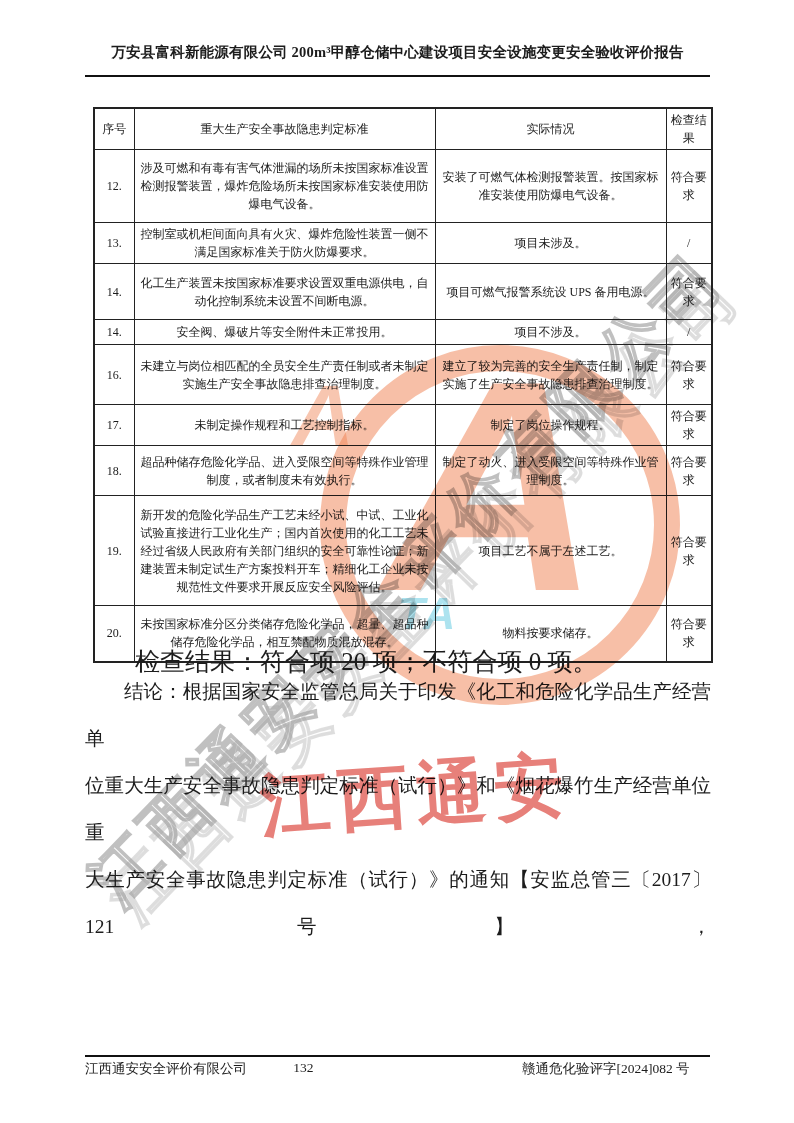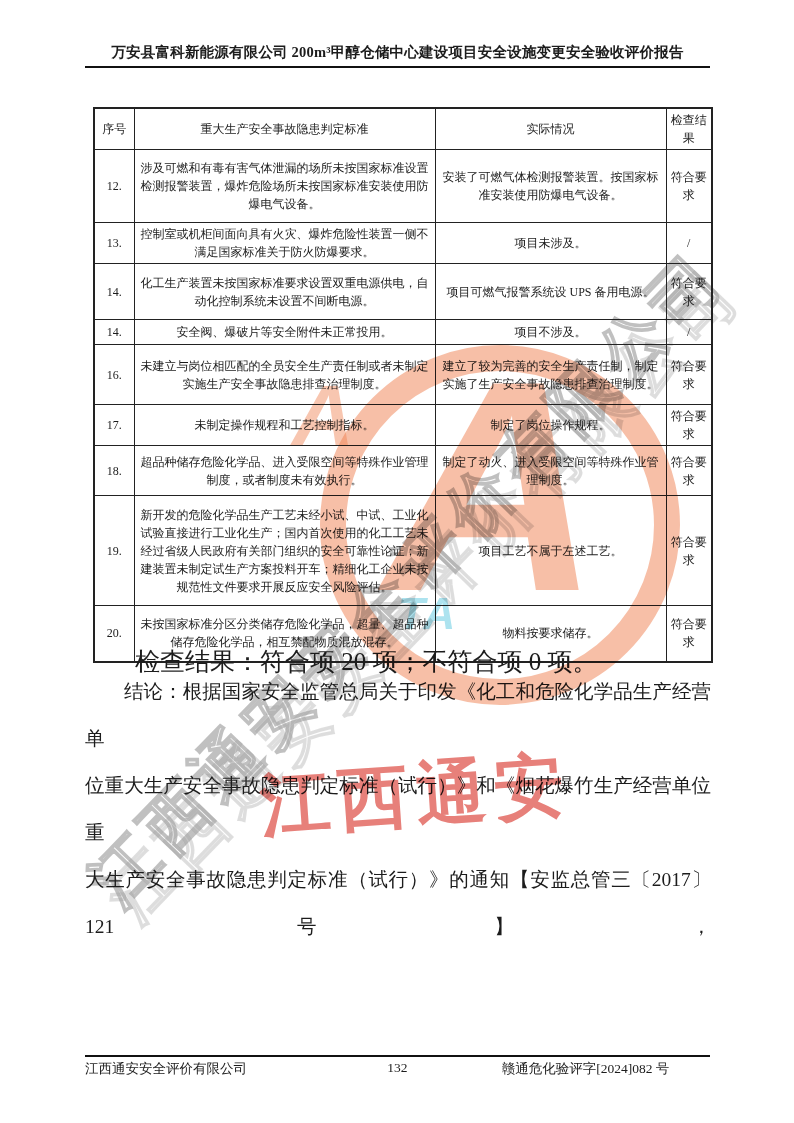--- a/index.html
+++ b/index.html
@@ -10,21 +10,21 @@
     background:#ffffff;
     overflow:hidden;
     font-family:"Liberation Serif","DejaVu Serif",serif;
     color:#1c1c1c;
   }
   
   .doc-header{
     position:absolute;top:42px;left:85px;width:625px;
     text-align:center;font-size:14.5px;font-weight:700;
     letter-spacing:.2px;line-height:20px;
-    padding-bottom:4px;border-bottom:2px solid #111;
+    padding-bottom:13px;border-bottom:2px solid #111;
     z-index:1;
   }
   
   table.judge{
     position:absolute;top:107px;left:93px;width:618px;
     border-collapse:collapse;table-layout:fixed;
     font-size:12px;line-height:18px;z-index:1;
   }
   table.judge col.c-no{width:40px}
   table.judge col.c-crit{width:301px}
@@ -60,22 +60,22 @@
   .conclusion .cl.just{text-align:justify;text-align-last:justify;white-space:normal;}
   .conclusion .cl.first{text-indent:2em;}
   
   .page-footer{
     position:absolute;top:1055px;left:85px;width:625px;
     border-top:2px solid #111;padding-top:3px;
     display:flex;align-items:flex-start;
     font-size:13.5px;z-index:1;
   }
   .page-footer .f-left{flex:1;text-align:left;}
-  .page-footer .f-center{flex:1;text-align:center;font-family:"Liberation Serif",serif;}
-  .page-footer .f-right{flex:1;text-align:left;}
+  .page-footer .f-center{flex:1;text-align:left;font-family:"Liberation Serif",serif;}
+  .page-footer .f-right{flex:1;text-align:center;}
   
   .wm{pointer-events:none;}
   .wm-diagonal{
     position:absolute;left:95px;top:852px;width:900px;height:68px;
     transform:rotate(-46deg);transform-origin:0 50%;
     font-family:"Liberation Sans","DejaVu Sans",sans-serif;
     font-size:66px;font-weight:700;letter-spacing:7px;white-space:nowrap;
     color:rgba(235,235,235,0.10);
     -webkit-text-stroke:1.6px rgba(125,125,125,0.48);
     z-index:0;

